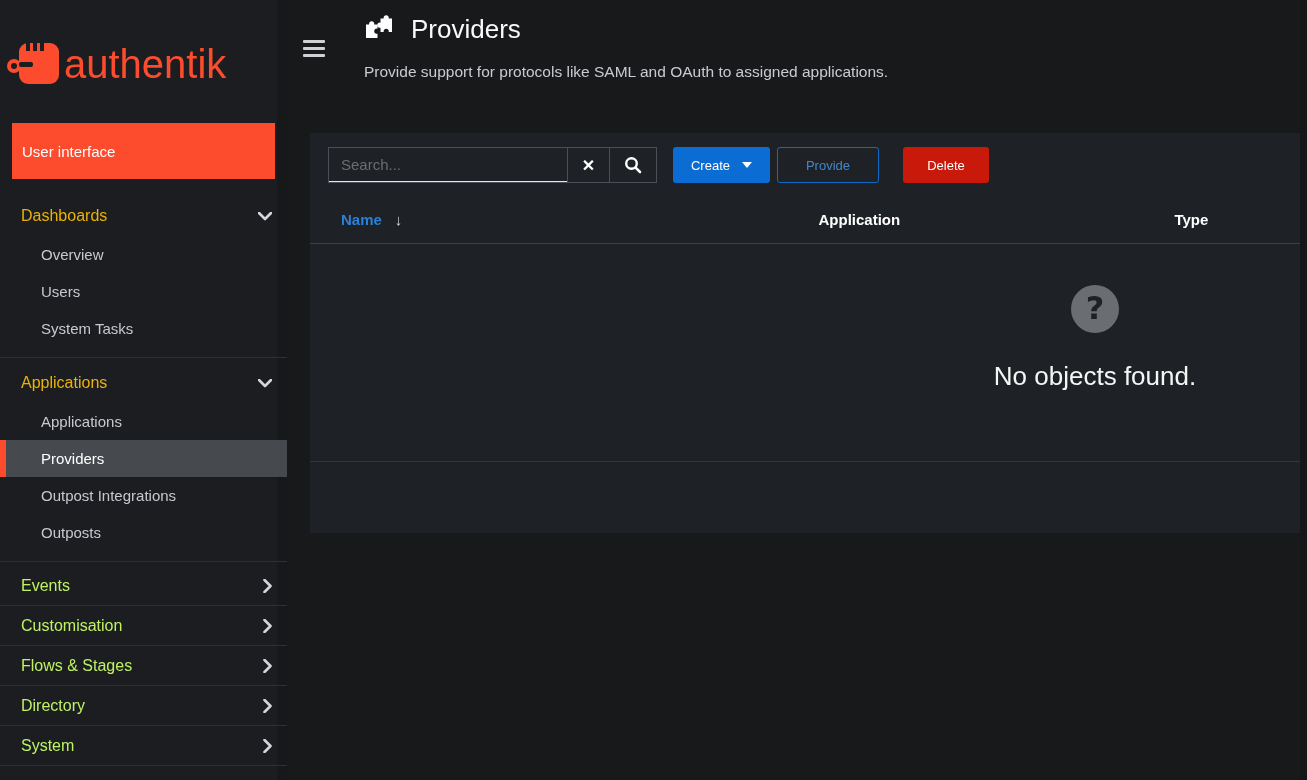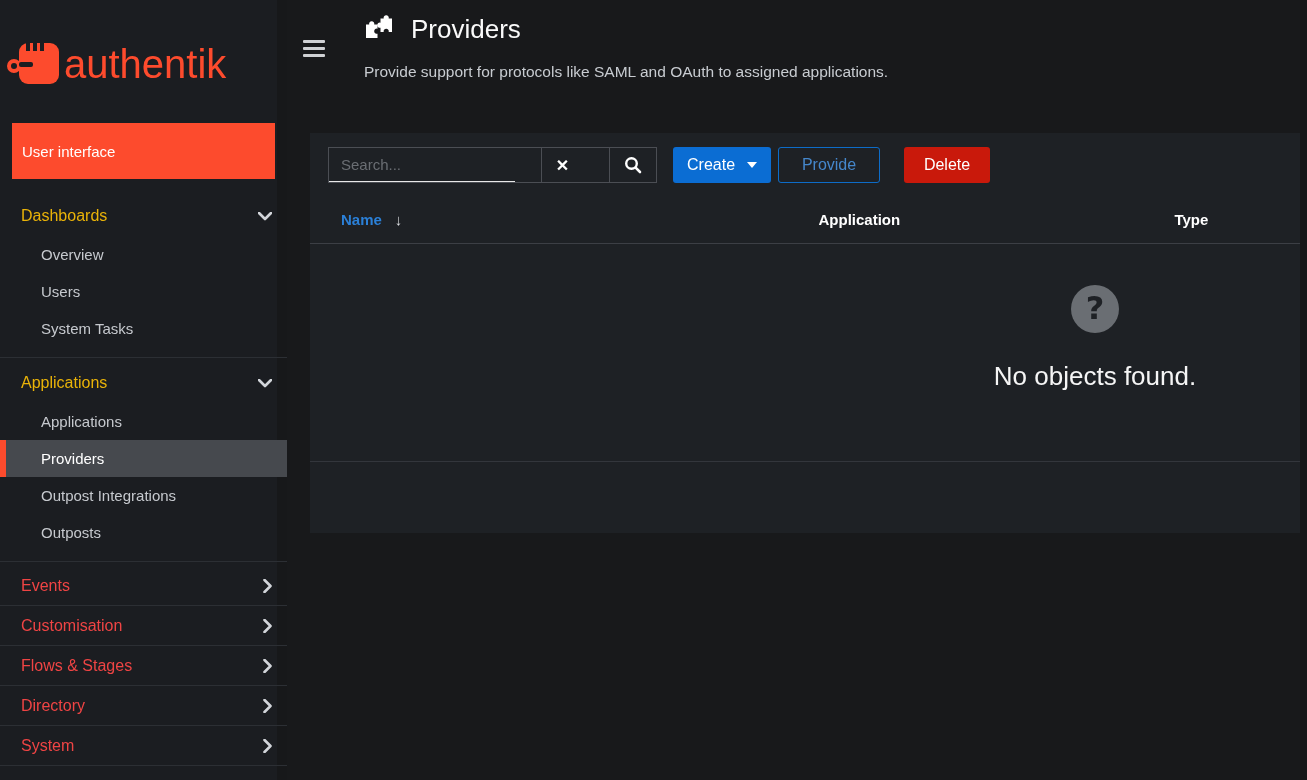--- a/index.html
+++ b/index.html
@@ -68,21 +68,21 @@
   }
   .divider { height:1px; background:#2c2f34; margin-top:10px; }
   .divider.after-d { margin-bottom:5px; }
   .divider.after-a { margin-bottom:4px; }
   .collapsed-row {
     width:100%; height:40px;
     display:flex; align-items:center;
     background:none; border:none; cursor:pointer;
     border-bottom:1px solid #2c2f34;
     padding:0 15px 0 21px;
-    color:#ef4444; font-size:16px;
+    color:#bef264; font-size:16px;
     font-family:"Liberation Sans",sans-serif;
     text-align:left;
   }
   .collapsed-row .chev { margin-left:auto; color:#d2d5da; display:flex; align-items:center; }
 
   
   .main { position:relative; flex:1; background:#18191b; }
   .main-scroll-track {
     position:absolute; right:0; top:0; bottom:0; width:7px;
     background:#151618; z-index:5;
@@ -105,42 +105,41 @@
     background:#1e2125;
   }
   .toolbar {
     display:flex; align-items:center;
     padding:14px 16px 14px 18px;
   }
   .search-group {
     display:flex; width:329px; height:36px;
     border:1px solid #4b4e54;
     margin-right:16px;
-    gap:26px;
   }
   .search-input {
     flex:1; min-width:0;
     background:transparent;
     border:none; border-bottom:1px solid #e8e8e8;
     color:#e4e6e9;
     font-family:"Liberation Sans",sans-serif;
     font-size:15px; padding:0 12px;
     outline:none;
   }
   .search-input::placeholder { color:#6a6e73; opacity:1; }
   .sg-btn {
     background:none; border:none; cursor:pointer;
     border-left:1px solid #4b4e54;
     color:#fff; display:flex; align-items:center; justify-content:center;
   }
   .sg-btn.clear { width:42px; font-size:16px; font-weight:700; }
   .sg-btn.go { width:47px; }
   .btn {
     height:36px; border-radius:3px; cursor:pointer;
-    font-family:"Liberation Sans",sans-serif; font-size:16px;
+    font-family:"Liberation Sans",sans-serif; font-size:13px;
     display:inline-flex; align-items:center; justify-content:center;
     border:none;
   }
   .btn.primary {
     min-width:97px; background:#0b6dd3; color:#fff;
     margin-right:7px; padding:0 14px;
   }
   .caret-down {
     width:0; height:0; margin-left:12px;
     border-left:5px solid transparent;

